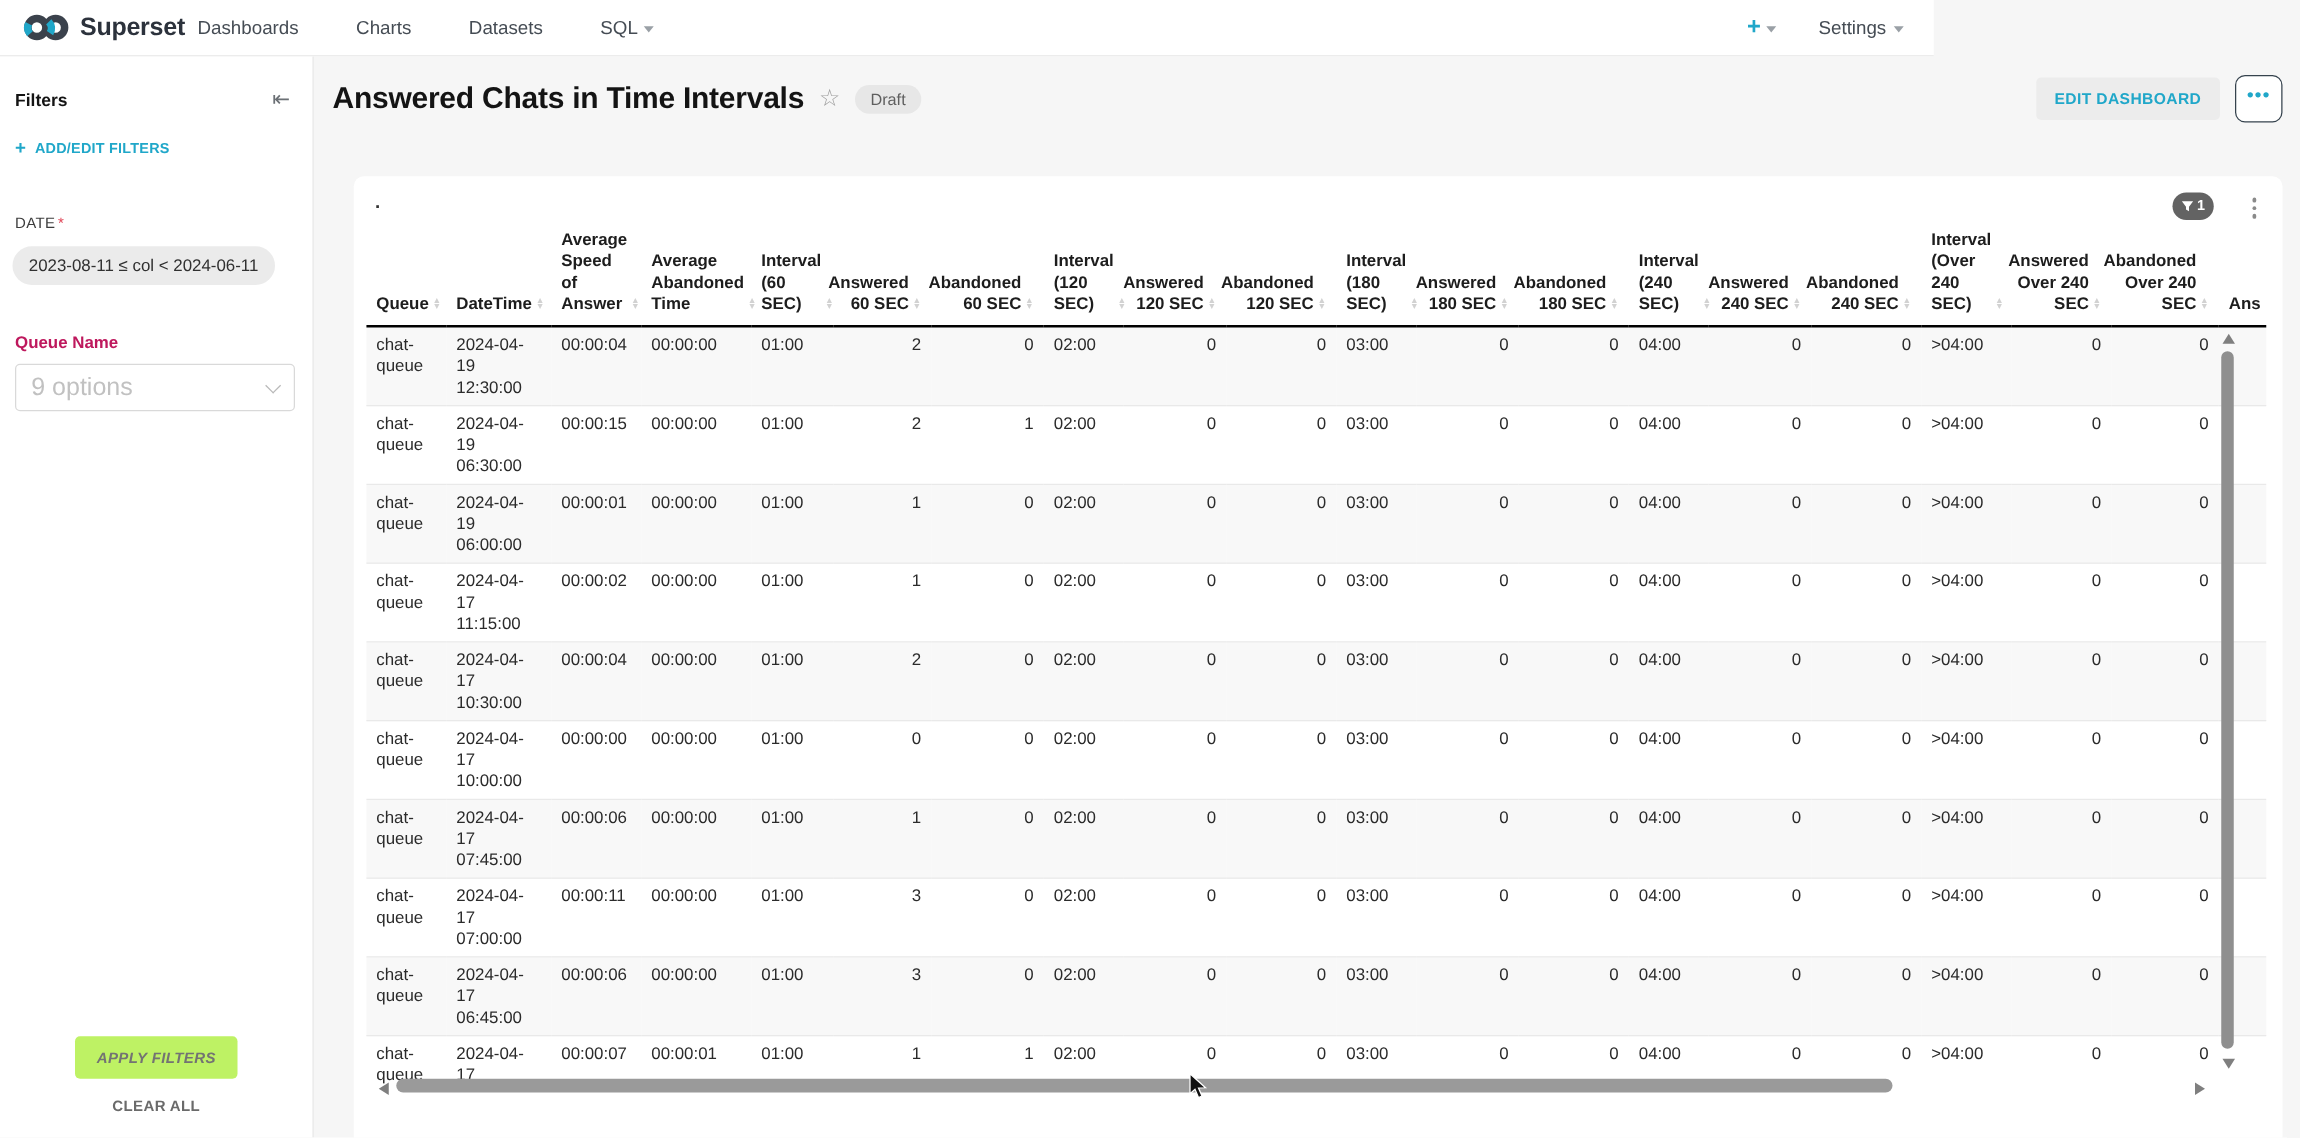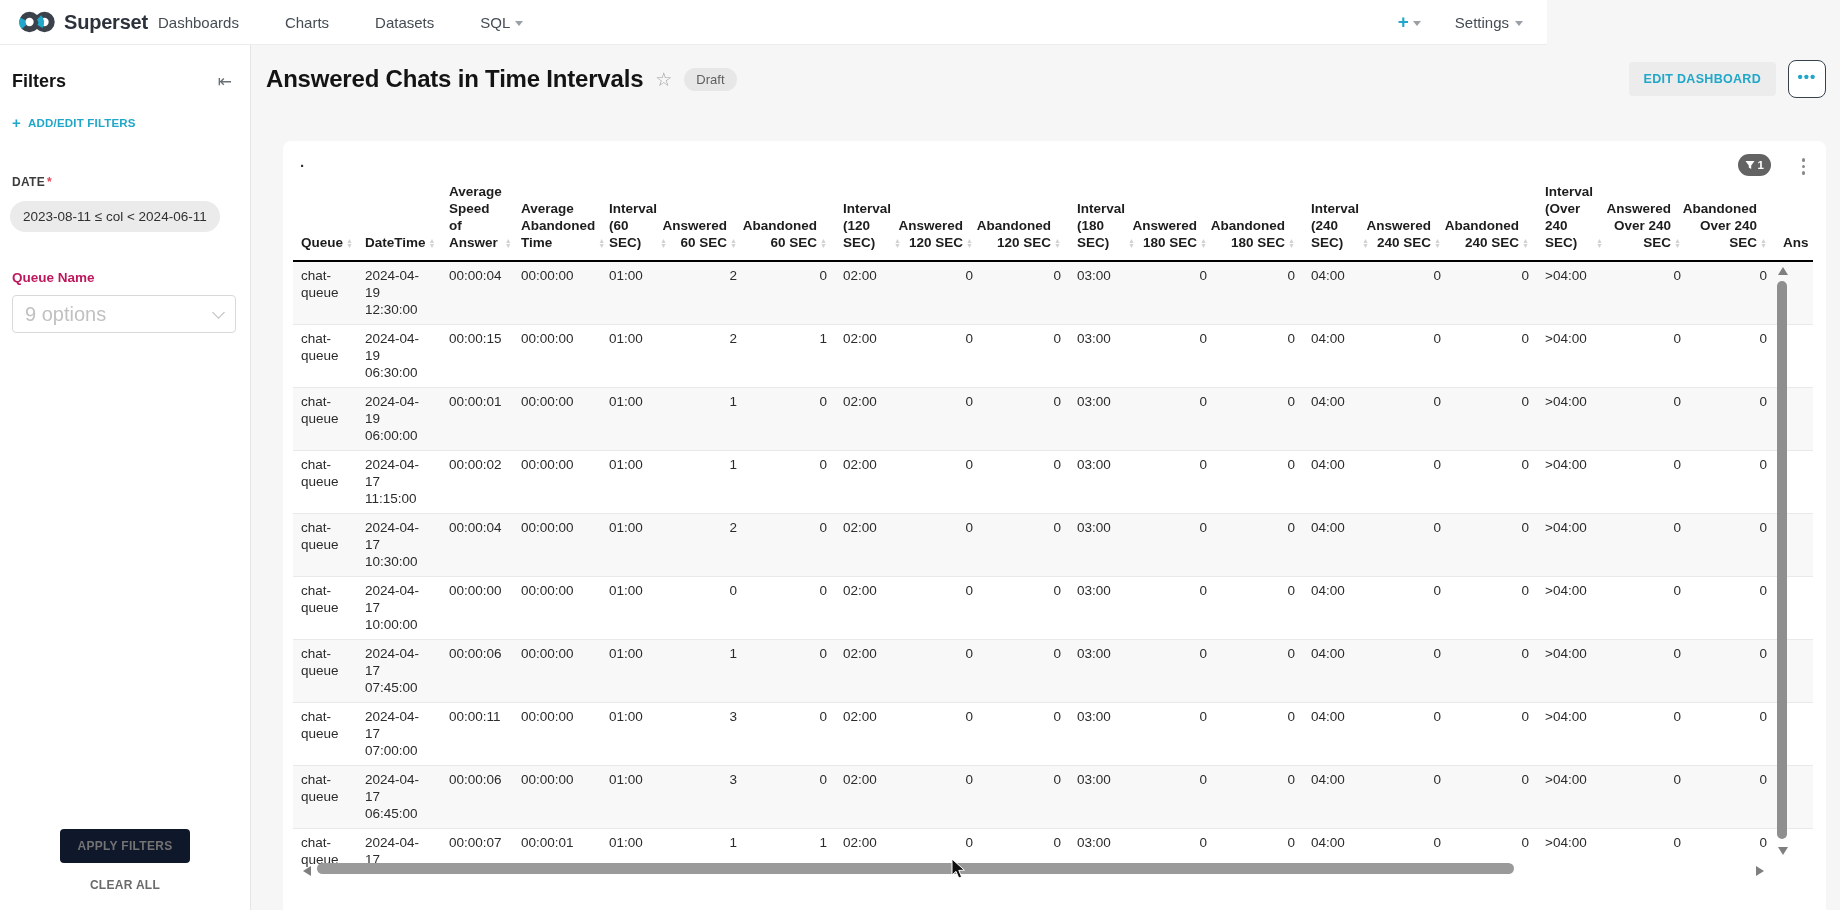--- a/index.html
+++ b/index.html
@@ -17,39 +17,39 @@
   .nav-item{font-size:15px;color:#454c54;cursor:pointer;display:flex;align-items:center;gap:5px;}
   .nav-right{margin-left:auto;display:flex;align-items:center;gap:34px;padding-right:24px;}
   .plus-btn{color:#20a7c9;font-size:19px;font-weight:700;display:flex;align-items:center;gap:4px;cursor:pointer;}
   .caret{width:0;height:0;border-left:4px solid transparent;border-right:4px solid transparent;
     border-top:5px solid #9aa0a6;display:inline-block;margin-top:2px;}
   .settings{font-size:15px;color:#454c54;display:flex;align-items:center;gap:6px;cursor:pointer;}
   
   .sidebar{position:absolute;left:0;top:45px;width:250px;height:865px;background:#fff;
     border-right:1px solid #e6e6e6;z-index:20;}
   .filters-head{display:flex;align-items:center;justify-content:space-between;padding:26px 18px 0 12px;}
-  .filters-title{font-size:18px;font-weight:700;color:#141414;}
+  .filters-title{font-size:14px;font-weight:700;color:#141414;}
   .collapse-icon{color:#6b7075;font-size:17px;cursor:pointer;line-height:1;}
   .add-edit{display:flex;align-items:center;gap:7px;color:#20a7c9;font-size:11.5px;font-weight:700;
     letter-spacing:.2px;margin:22px 0 0 12px;cursor:pointer;}
   .add-edit .plus{font-size:15px;font-weight:700;}
-  .flt-label{margin:44px 0 0 12px;font-size:12px;font-weight:700;color:#3c3c3c;letter-spacing:.3px;}
+  .flt-label{margin:44px 0 0 12px;font-size:12px;font-weight:400;color:#3c3c3c;letter-spacing:.3px;}
   .req{color:#e04355;margin-left:2px;}
   .date-pill{display:inline-block;margin:12px 0 0 10px;background:#ebebeb;border-radius:17px;
     padding:8px 13px;font-size:13.5px;color:#303030;}
   .queue-label{margin:38px 0 0 12px;font-size:13.5px;font-weight:700;color:#be185d;}
   .queue-select{margin:10px 0 0 12px;width:224px;height:38px;border:1px solid #d9d9d9;border-radius:4px;
     background:#fff;display:flex;align-items:center;justify-content:space-between;
     padding:0 12px;cursor:pointer;box-sizing:border-box;}
   .queue-ph{font-size:20px;color:#c1c1c1;}
   .chev{width:8px;height:8px;border-right:1.6px solid #b9b9b9;border-bottom:1.6px solid #b9b9b9;
     transform:rotate(45deg);margin-top:-4px;}
   .sidebar-footer{position:absolute;bottom:18px;left:0;width:250px;text-align:center;}
-  .apply-btn{display:inline-block;background:#0f172a;color:#737373;font-size:12px;font-weight:700;
-    letter-spacing:.3px;border:none;border-radius:4px;padding:10px 17px;cursor:not-allowed;}
+  .apply-btn{display:inline-block;background:#bef264;color:#737373;font-size:12px;font-weight:700;
+    letter-spacing:.3px;border:none;border-radius:4px;padding:10px 17px;cursor:not-allowed;font-style:italic;}
   .clear-btn{margin-top:15px;font-size:12px;font-weight:700;letter-spacing:.3px;color:#6a6a6a;cursor:pointer;text-align:center;}
   
   .main-header{position:absolute;left:250px;top:44px;width:1590px;height:70px;display:flex;
     align-items:center;padding:0 14px 0 16px;box-sizing:border-box;}
   .dash-title{font-size:24px;font-weight:700;color:#141414;letter-spacing:-.2px;}
   .star-icon{font-size:19px;color:#9e9e9e;margin-left:12px;cursor:pointer;}
   .draft-pill{margin-left:12px;background:#e7e7e7;border-radius:12px;padding:4px 12px;
     font-size:13px;color:#5f5f5f;}
   .header-right{margin-left:auto;display:flex;align-items:center;gap:12px;}
   .edit-btn{background:#ececec;color:#20a7c9;font-size:12.5px;font-weight:700;letter-spacing:.3px;

